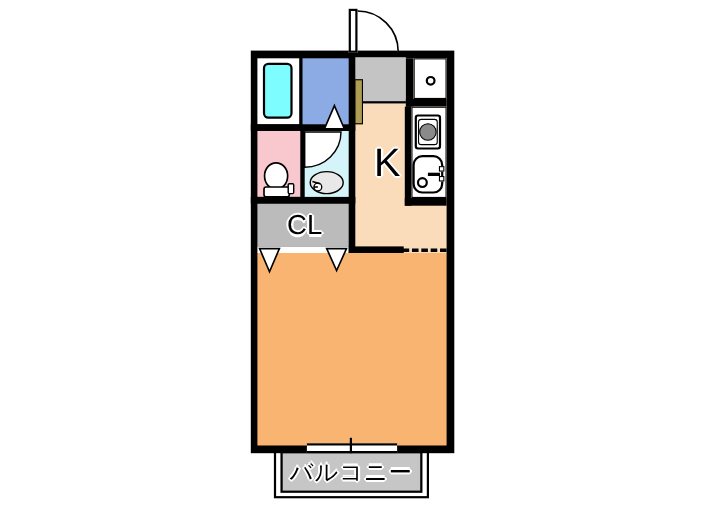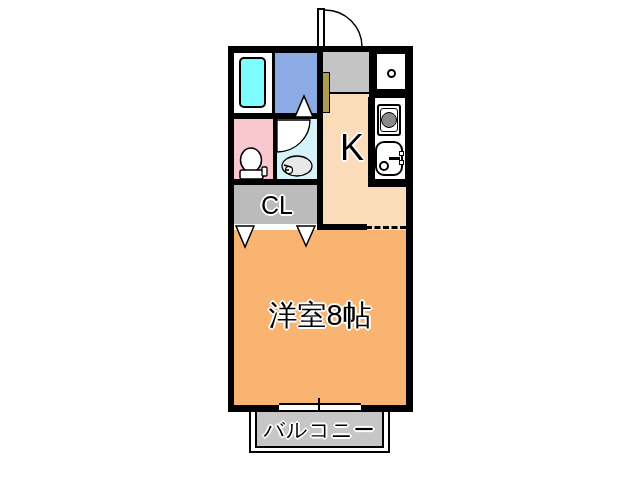--- a/index.html
+++ b/index.html
@@ -76,15 +76,14 @@
 
     <polygon points="236,226 254,226 245,247" fill="#fff" stroke="#000" stroke-width="1.5"></polygon>
     <polygon points="297,226 315,226 306,246" fill="#fff" stroke="#000" stroke-width="1.5"></polygon>
   </svg>
 
   <div class="abs" style="left:279px;top:403px;width:82px;height:9px;background:#fff;border-top:2px solid #000;border-bottom:2px solid #000;"></div>
   <div class="abs" style="left:318px;top:398px;width:2px;height:14px;background:#000;"></div>
 
   <div class="abs halo" style="left:332px;top:128px;width:40px;height:40px;font-size:36px;line-height:40px;text-align:center;font-weight:400;">K</div>
   <div class="abs halo" style="left:234px;top:188px;width:86px;height:34px;font-size:25px;line-height:34px;text-align:center;">CL</div>
-  <div class="abs halo" style="left:234px;top:299px;width:172px;height:32px;font-size:29px;line-height:32px;text-align:center;">洋室8帖</div>
 
 </div>
 
 </body></html>

